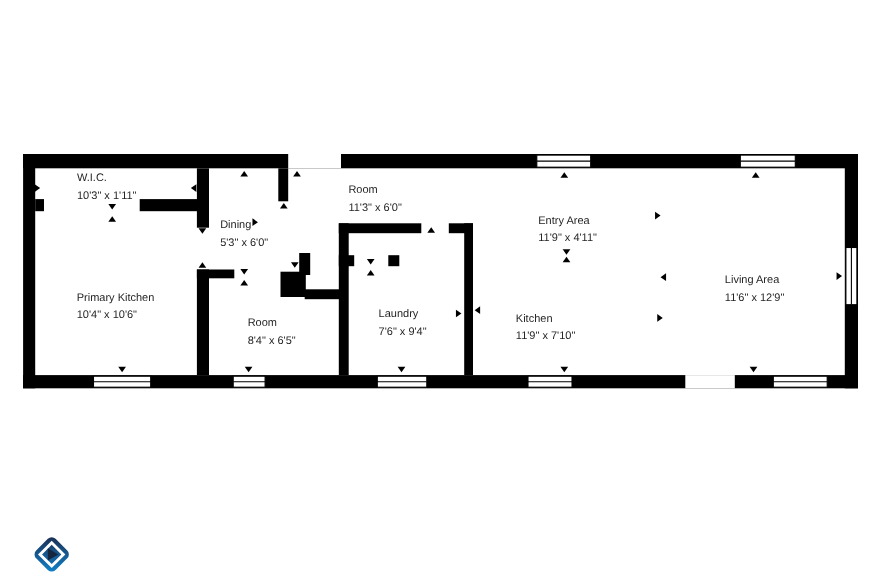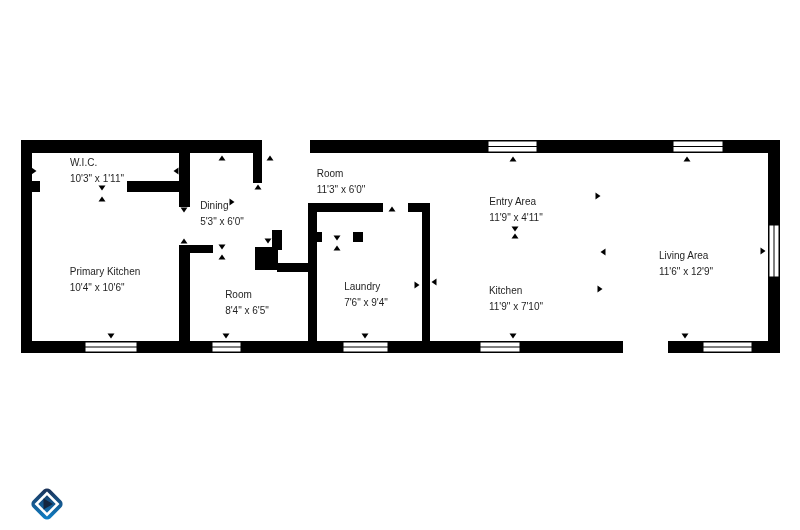--- a/index.html
+++ b/index.html
@@ -113,21 +113,21 @@
         <div>10'4" x 10'6"</div>
       </div>
       <div class="room-label" style="left: 247px; top: 302px;">
         <div>Room</div>
         <div>8'4" x 6'5"</div>
       </div>
       <div class="room-label" style="left: 366px; top: 294px;">
         <div>Laundry</div>
         <div>7'6" x 9'4"</div>
       </div>
-      <div class="room-label" style="left: 516px; top: 298px;">
+      <div class="room-label" style="left: 496px; top: 298px;">
         <div>Kitchen</div>
         <div>11'9" x 7'10"</div>
       </div>
     </div>
 
   <svg id="brand-logo" width="42" height="42" viewBox="0 0 42 42">
     <defs>
       <linearGradient id="lg" x1="0" y1="0" x2="1" y2="1">
         <stop offset="0" stop-color="#1c2b4e"></stop>
         <stop offset="1" stop-color="#0e86d0"></stop>

